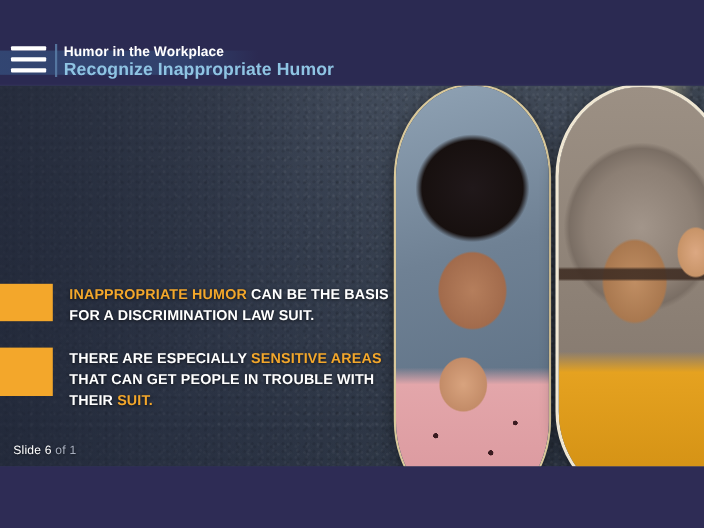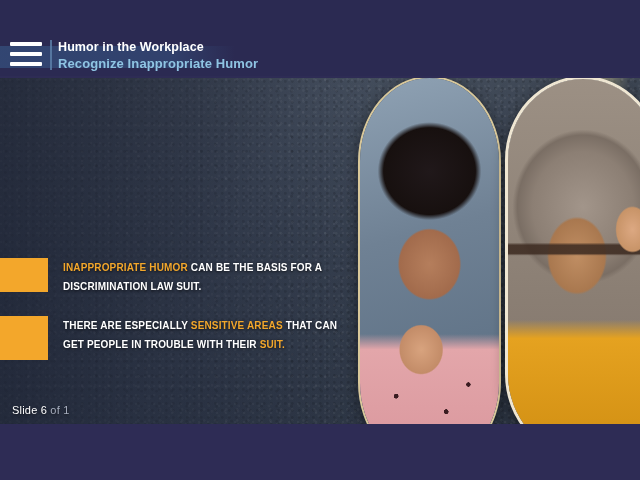--- a/index.html
+++ b/index.html
@@ -75,21 +75,21 @@
   #course-title {
     color: #FFFFFF;
     font-size: 12.5px;
     font-weight: bold;
     letter-spacing: .1px;
     line-height: 16px;
     white-space: nowrap;
   }
   #lesson-title {
     color: #8FC4E3;
-    font-size: 13px;
+    font-size: 16px;
     font-weight: bold;
     letter-spacing: .1px;
     line-height: 16px;
     margin-top: 1px;
     white-space: nowrap;
   }
 
   #brand-logo {
     position: absolute;
     right: 10px; top: 46px;
@@ -234,21 +234,21 @@
     flex: 0 0 auto;
     width: 48px;
     background: #F3A72B;
   }
   #bullet-1 .marker { height: 34px; }
   #bullet-2 .marker { height: 44px; }
 
   .bullet-text {
     margin-left: 15px;
     color: #FFFFFF;
-    font-size: 10px;
+    font-size: 13px;
     font-weight: bold;
     line-height: 19px;
     letter-spacing: .15px;
     text-shadow: 0 1px 3px rgba(0,0,0,.62);
     max-width: 292px;
   }
   .bullet-text .hl { color: #F3A72B; }
 
   
   #slide-counter {

